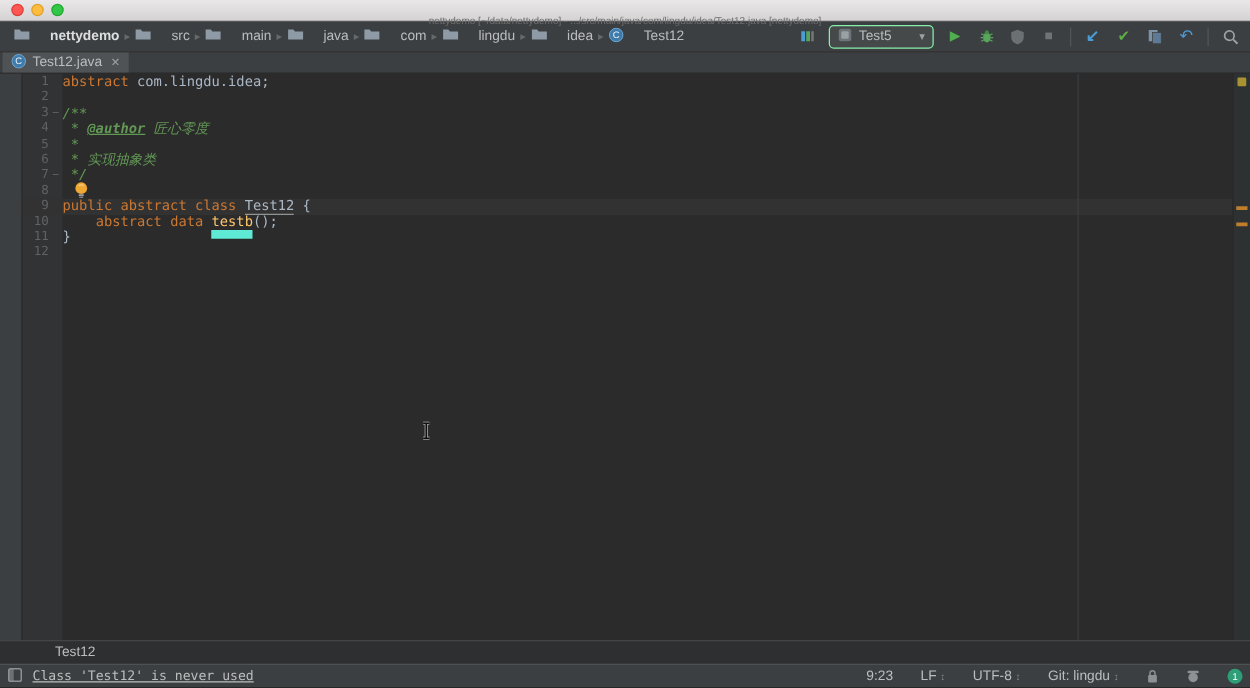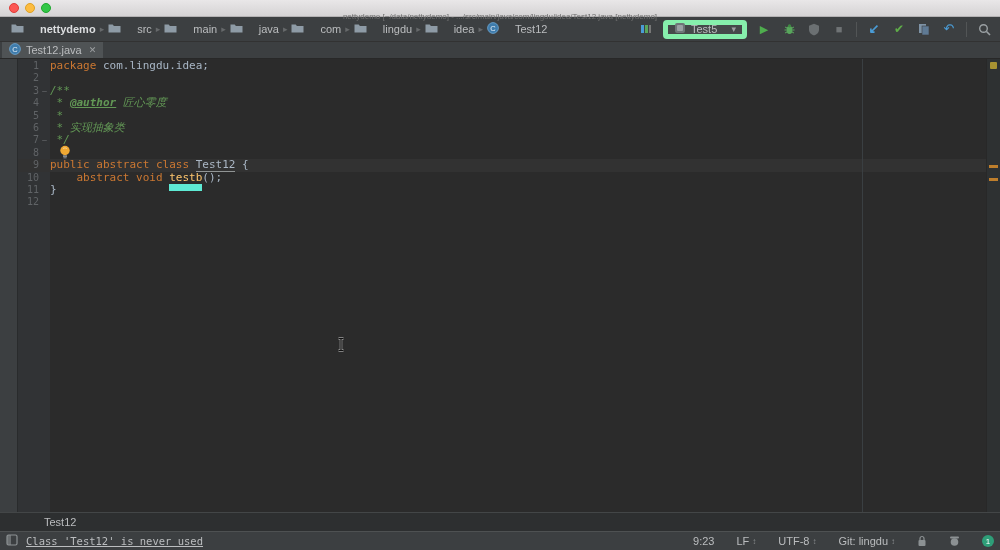--- a/index.html
+++ b/index.html
@@ -23,21 +23,21 @@
   .crumb{display:flex;align-items:center;gap:16px;font-size:11px;color:#BBBDBF;padding:1px 3px;}
   .crumb.first .crumb-label{font-weight:bold;color:#DCDEE0;}
   .crumb-sep{color:#66696B;font-size:9px;margin:0 1px;}
   .toolbar-right{margin-left:auto;display:flex;align-items:center;gap:9px;}
   .tb-btn{min-width:16px;text-align:center;line-height:16px;height:16px;display:flex;align-items:center;justify-content:center;}
   .run-glyph{color:#4FAE4E;font-size:11px;}
   .stop-glyph{color:#6F7375;font-size:11px;}
   .update-glyph{color:#4A9CD6;font-size:13px;font-weight:bold;}
   .commit-glyph{color:#5FAD49;font-size:12px;}
   .rollback-glyph{color:#4A9CD6;font-size:13px;}
-  .combo{display:flex;align-items:center;gap:5px;background:#45494A;border:5px solid #86efac;border-radius:4px;
+  .combo{display:flex;align-items:center;gap:5px;background:#45494A;border:1px solid #86efac;border-radius:4px;
          height:19px;box-sizing:border-box;padding:0 6px;font-size:11px;color:#BBBDBF;width:84px;}
   .combo-arrow{margin-left:auto;color:#9DA0A2;font-size:9px;}
   .tsep{width:1px;height:15px;background:#525556;}
 
   
   .tabbar{height:17px;background:#3C3F41;border-bottom:1px solid #282828;box-sizing:border-box;
           display:flex;align-items:stretch;padding-left:2px;}
   .tab{display:flex;align-items:center;gap:5px;padding:0 7px;background:#4F5355;font-size:11px;color:#BBBDBF;}
   .tab-close{color:#9DA0A2;font-size:9px;margin-left:2px;}
 
@@ -222,21 +222,21 @@
 
   <div class="main">
     <div class="stripe-left"></div>
 
     <div class="editor-wrap">
       <div class="gutter-bg"></div>
       <div id="code-lines">
           <div class="line">
             <span class="ln">1</span>
             <span class="fold"></span>
-            <span class="code"><span class="tk-kw">package</span><span class="tk-pl"> com.lingdu.idea;</span></span>
+            <span class="code"><span class="tk-kw">abstract</span><span class="tk-pl"> com.lingdu.idea;</span></span>
           </div>
           <div class="line">
             <span class="ln">2</span>
             <span class="fold"></span>
             <span class="code"></span>
           </div>
           <div class="line">
             <span class="ln">3</span>
             <span class="fold">−</span>
             <span class="code"><span class="tk-doc">/**</span></span>
@@ -267,21 +267,21 @@
             <span class="code"></span>
           </div>
           <div class="line caret">
             <span class="ln">9</span>
             <span class="fold"></span>
             <span class="code"><span class="tk-kw">public abstract class</span><span class="tk-pl"> </span><span class="tk-uc">Test12</span><span class="tk-pl"> {</span></span>
           </div>
           <div class="line">
             <span class="ln">10</span>
             <span class="fold"></span>
-            <span class="code"><span class="tk-pl">    </span><span class="tk-kw">abstract void</span><span class="tk-pl"> </span><span class="tk-mt">testb</span><span class="tk-pl">();</span></span>
+            <span class="code"><span class="tk-pl">    </span><span class="tk-kw">abstract data</span><span class="tk-pl"> </span><span class="tk-mt">testb</span><span class="tk-pl">();</span></span>
           </div>
           <div class="line">
             <span class="ln">11</span>
             <span class="fold"></span>
             <span class="code"><span class="tk-pl">}</span></span>
           </div>
           <div class="line">
             <span class="ln">12</span>
             <span class="fold"></span>
             <span class="code"></span>

